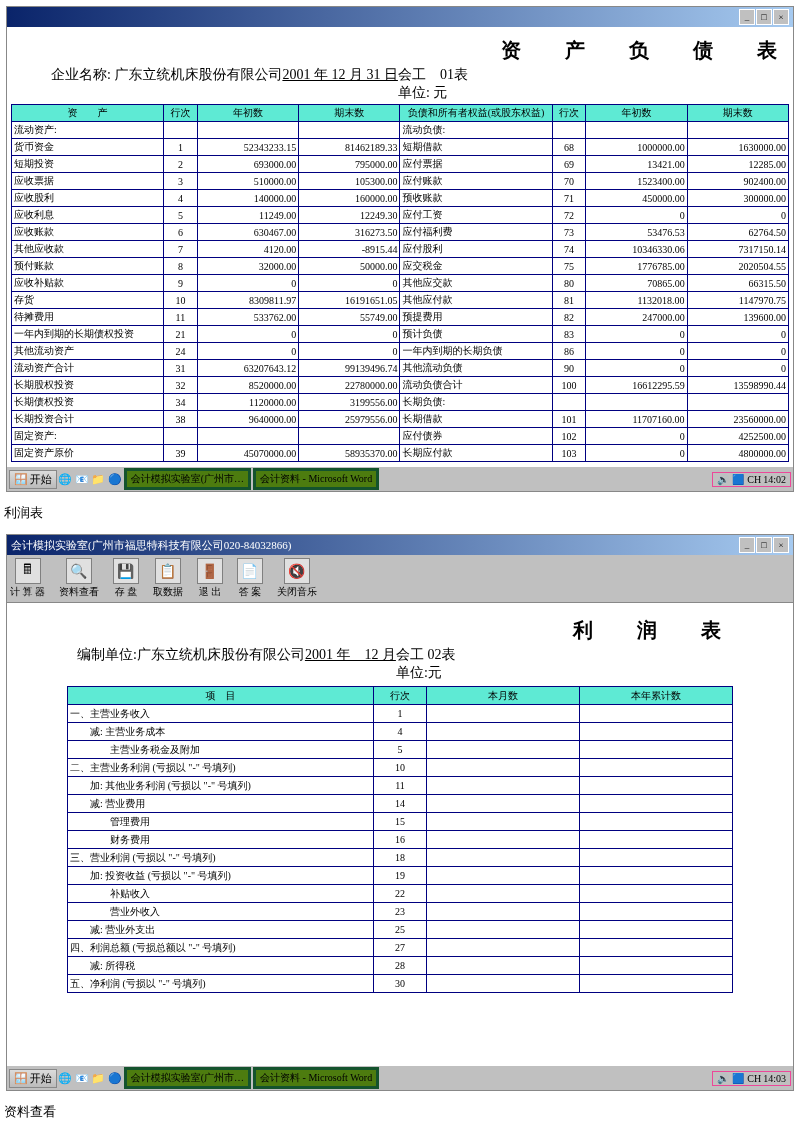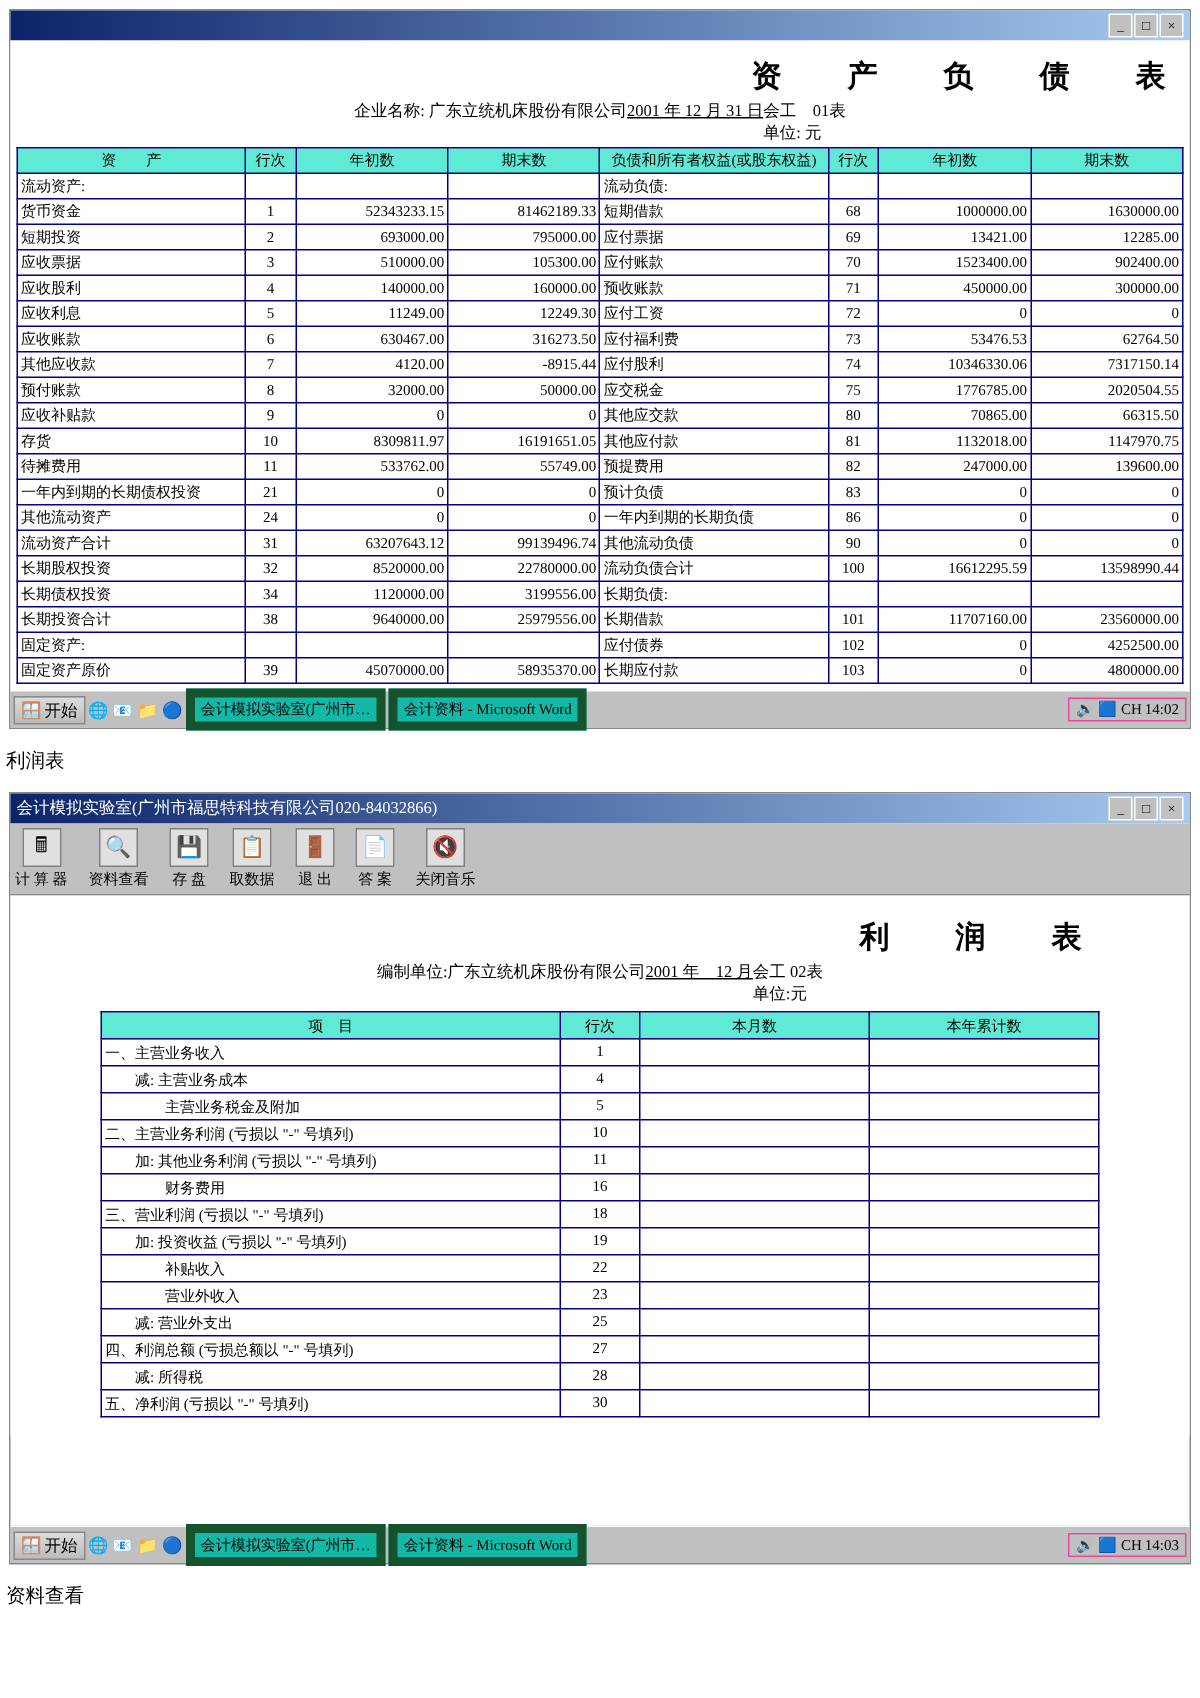--- a/index.html
+++ b/index.html
@@ -4,30 +4,30 @@
 <style>
 body{margin:0;font-family:"SimSun","Microsoft YaHei",serif;font-size:11px;background:#fff;color:#000}
 .window{position:relative;border:1px solid #888;margin:0}
 .titlebar{background:linear-gradient(to right,#0a246a,#a6caf0);color:#fff;height:20px;line-height:20px;padding:0 4px;font-size:11px;display:flex;justify-content:space-between}
 .titlebar .ctrl{display:flex;gap:1px}
 .titlebar .ctrl span{background:#c0c0c0;color:#000;width:14px;height:14px;line-height:14px;text-align:center;font-size:9px;border:1px solid #fff;margin-top:2px}
 .tbitem{display:flex;flex-direction:column;align-items:center;gap:1px;font-size:10px}
 .tbicon{width:24px;height:24px;background:#e0e0e0;border:1px solid #808080;display:flex;align-items:center;justify-content:center;font-size:14px}
 .content{background:#fff;padding:4px}
 .sheet-title{text-align:right;font-size:20px;font-weight:bold;letter-spacing:12px;padding:6px 0 2px}
-.meta{display:flex;justify-content:center;font-size:11px;padding:0 40px 2px}
+.meta{display:flex;justify-content:flex-start;font-size:14px;padding:0 40px 2px}
 .meta .u{text-decoration:underline}
 table{border-collapse:collapse;width:100%;font-size:10px}
 th,td{border:1px solid #000080;padding:1px 2px;height:14px}
 th{font-weight:normal;text-align:center;background:#5eead4}
 .r{text-align:right}
 .c{text-align:center}
 .taskbar{background:#c0c0c0;display:flex;align-items:center;padding:1px 2px;height:22px;border-top:1px solid #fff;font-size:11px;gap:2px}
 .start{background:linear-gradient(#dcdcdc,#bbb);border:1px solid #888;padding:1px 4px;display:flex;align-items:center;gap:2px}
-.tbtn{background:#14b8a6;border:6px solid #14532d;padding:1px 4px;font-size:10px}
+.tbtn{background:#4d7c0f;border:3px solid #14532d;padding:1px 4px;font-size:10px}
 .tray{margin-left:auto;display:flex;align-items:center;gap:2px;border:1px solid #ec4899;padding:1px 4px;font-size:10px}
 .section-label{font-size:13px;padding:6px 4px;font-family:Liberation Sans, sans-serif}
 .toolbar2{background:#c0c0c0;padding:3px;display:flex;gap:14px;border-bottom:1px solid #888}
 .toolbar2 .tbitem{font-size:10px}
 .profittbl th,.profittbl td{border:1px solid #000080;height:15px}
 </style>
 </head>
 <body>
 
 <div class="window" style="margin:6px">
@@ -360,20 +360,32 @@
             <td class="r"></td>
             <td class="r"></td>
           </tr>
           <tr>
             <td>　　加: 其他业务利润 (亏损以 "-" 号填列)</td>
             <td class="c">11</td>
             <td class="r"></td>
             <td class="r"></td>
           </tr>
           <tr>
+            <td>　　减: 营业费用</td>
+            <td class="c">14</td>
+            <td class="r"></td>
+            <td class="r"></td>
+          </tr>
+          <tr>
+            <td>　　　　管理费用</td>
+            <td class="c">15</td>
+            <td class="r"></td>
+            <td class="r"></td>
+          </tr>
+          <tr>
             <td>　　　　财务费用</td>
             <td class="c">16</td>
             <td class="r"></td>
             <td class="r"></td>
           </tr>
           <tr>
             <td>三、营业利润 (亏损以 "-" 号填列)</td>
             <td class="c">18</td>
             <td class="r"></td>
             <td class="r"></td>

